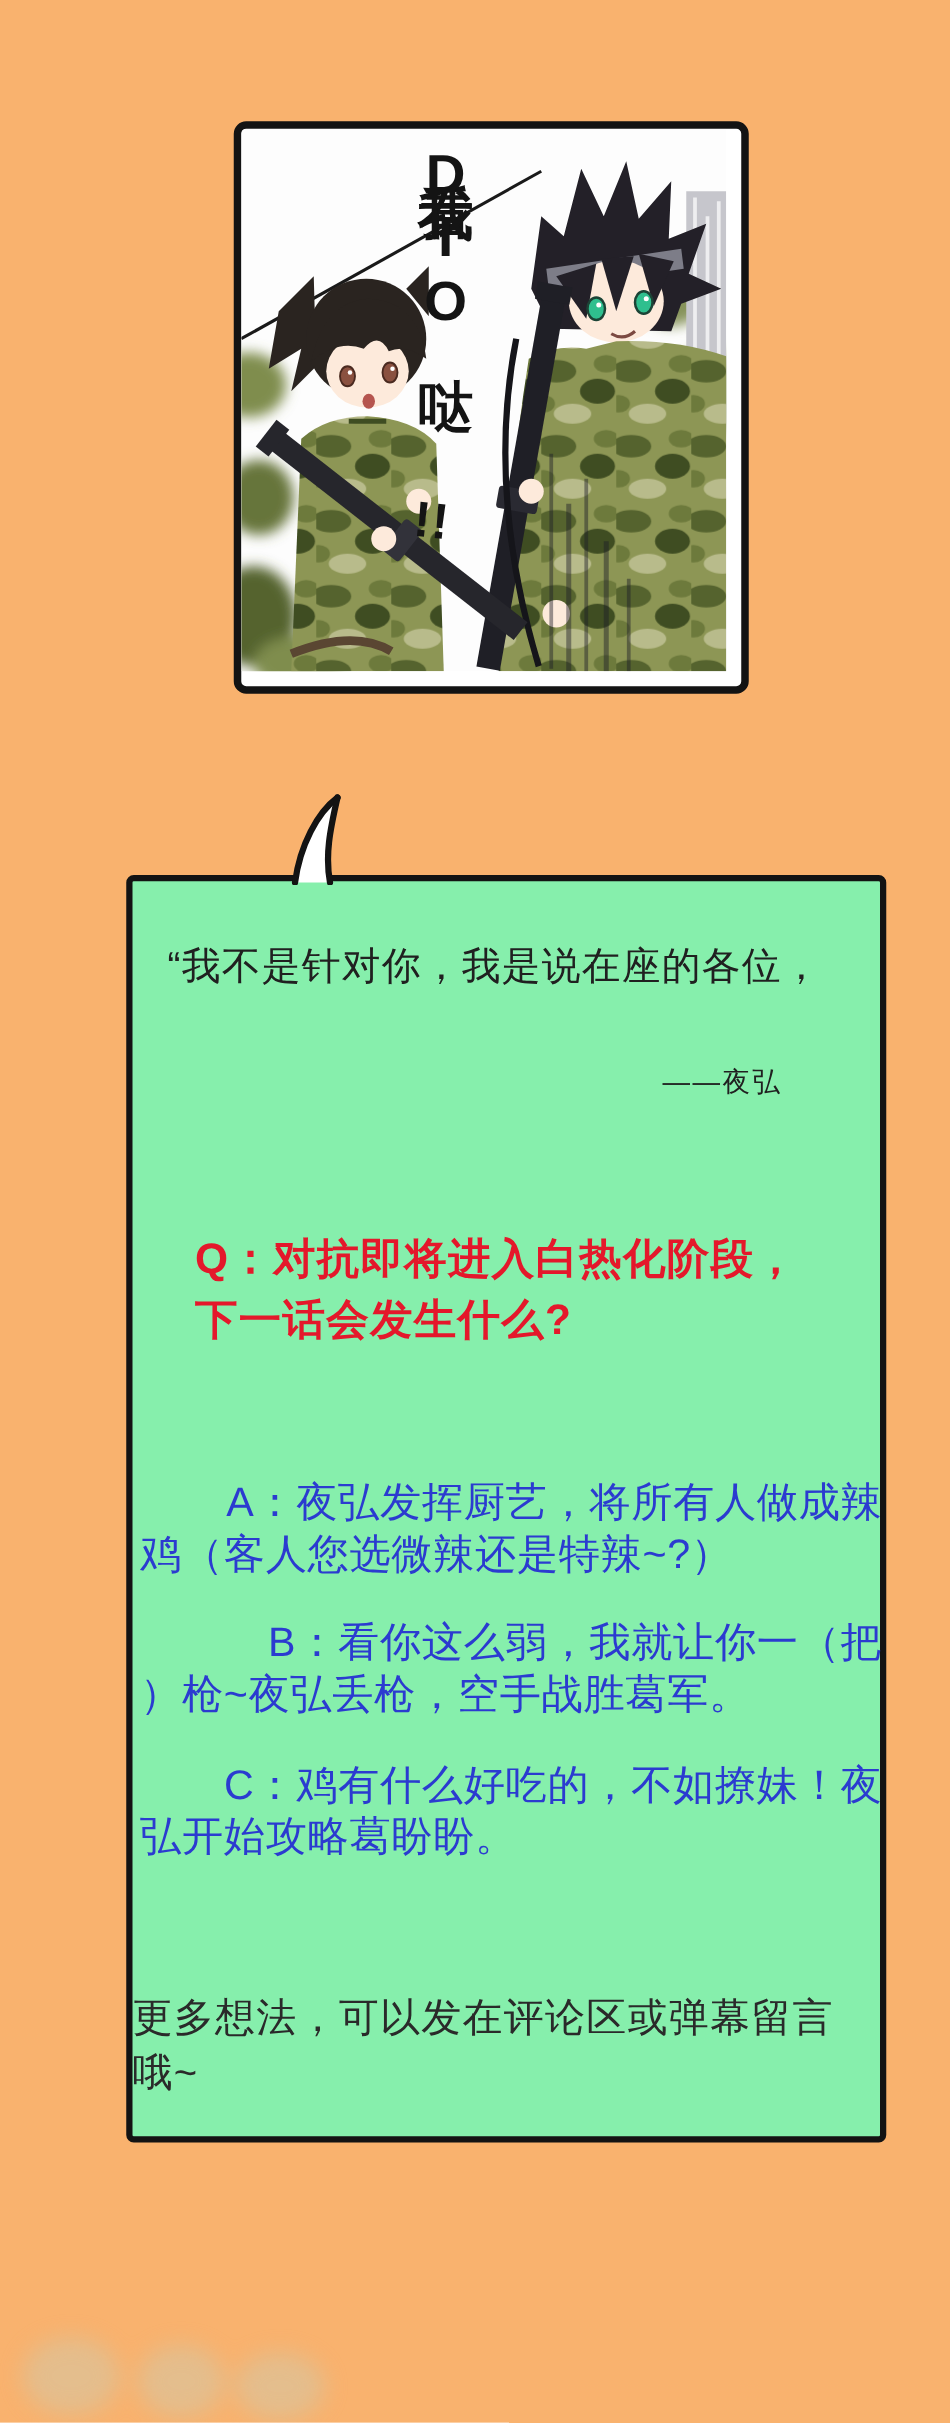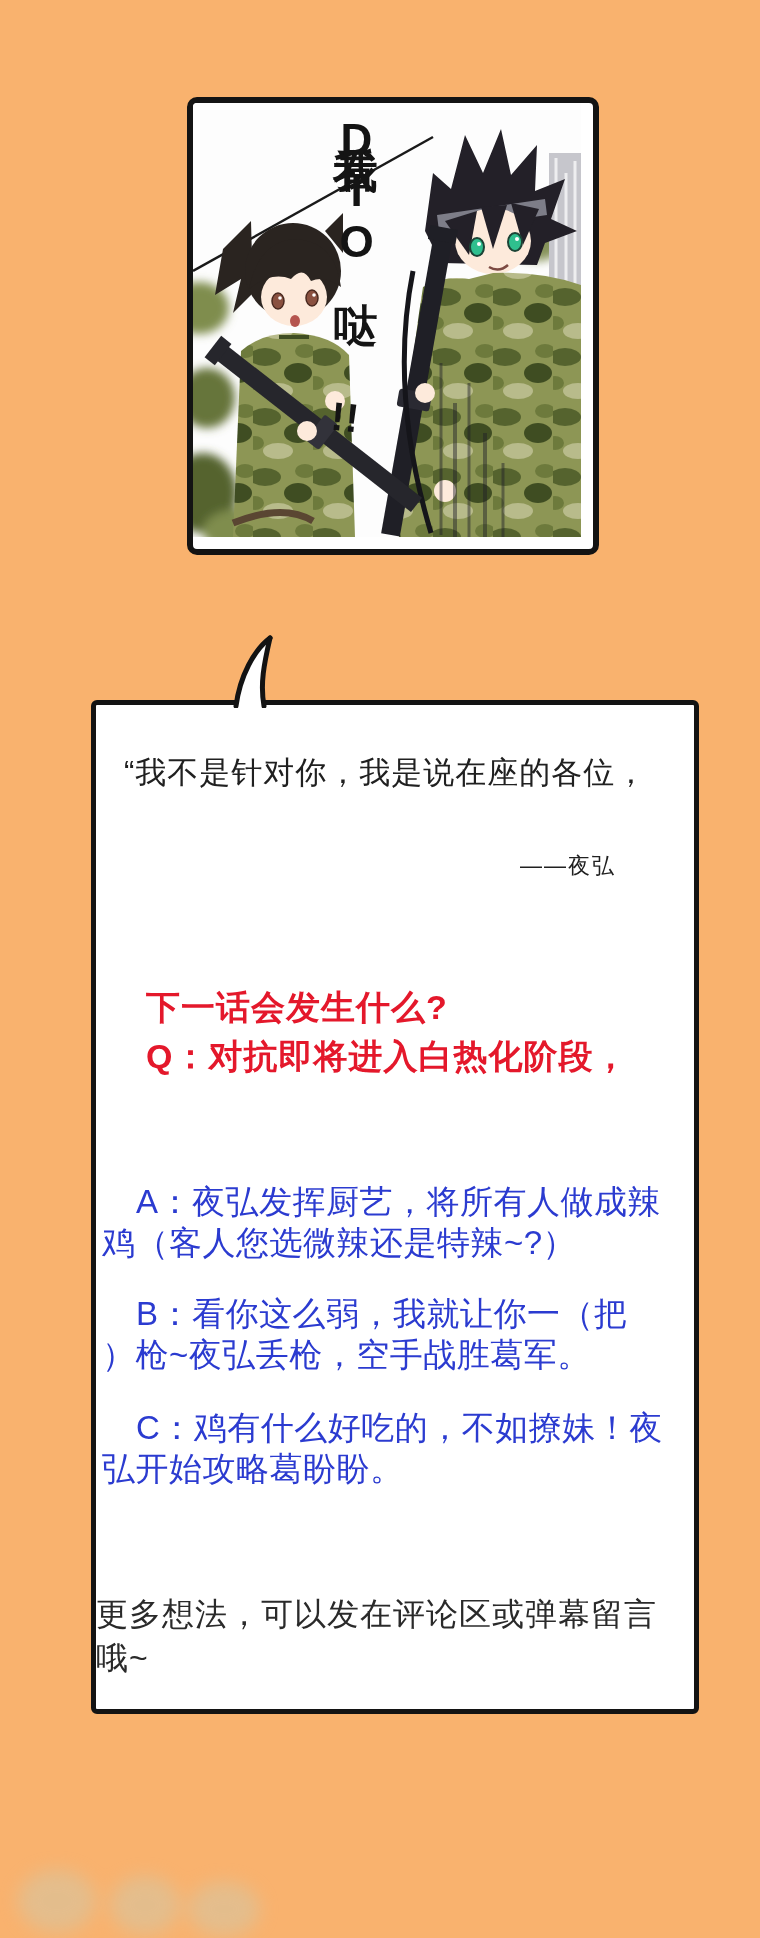--- a/index.html
+++ b/index.html
@@ -10,35 +10,35 @@
   .panel{position:absolute;left:187px;top:97px;width:400px;height:446px;
          background:#ffffff;border:6px solid #131313;border-radius:10px;overflow:hidden;}
   .panel svg{position:absolute;left:0;top:0;}
   .shout{position:absolute;left:136px;top:8px;width:52px;
          writing-mode:vertical-rl;text-orientation:upright;
          font-size:44px;line-height:50px;font-weight:700;color:#141414;letter-spacing:2px;}
   .shout-suffix{position:absolute;left:138px;top:292px;font-size:40px;font-weight:800;
          color:#141414;transform:rotate(6deg);letter-spacing:1px;}
 
   
-  .bubble{position:absolute;left:91px;top:700px;width:608px;height:1014px;
-          background:#ffffff;border:5px solid #131313;border-radius:6px;box-sizing:border-box;}
+  .bubble{position:absolute;left:101px;top:700px;width:608px;height:1014px;
+          background:#86efac;border:5px solid #131313;border-radius:6px;box-sizing:border-box;}
   .tail{position:absolute;left:222px;top:632px;width:76px;height:76px;z-index:5;}
 
   .quote{position:absolute;left:28px;top:44px;width:560px;
          font-size:31px;line-height:47px;color:#202020;letter-spacing:1px;}
   .attribution{position:absolute;left:0;top:146px;width:520px;text-align:right;
          font-size:22px;color:#202020;letter-spacing:2px;}
 
   .question{position:absolute;left:50px;top:278px;width:540px;
          font-size:34px;line-height:49px;font-weight:600;letter-spacing:1px;}
 
   .option{position:absolute;left:6px;width:594px;font-size:33px;line-height:41px;
          font-weight:500;letter-spacing:0.5px;}
-  .option .l1{padding-left:34px;white-space:nowrap;}
+  .option .l1{padding-left:34px;white-space:nowrap;text-align:right;}
   .option .l2{white-space:nowrap;}
   .opt-a{top:476px;} .opt-b{top:588px;} .opt-c{top:702px;}
 
   .footer-note{position:absolute;right:16px;bottom:28px;
          font-size:32px;color:#2a2a2a;letter-spacing:1px;}
 
   
   .watermark{position:absolute;left:18px;top:1848px;width:260px;height:90px;
              filter:blur(9px);opacity:.5;}
   .watermark i{position:absolute;border-radius:50%;background:#cfc9ab;}
@@ -159,22 +159,22 @@
   </svg>
 
   <div class="bubble">
 
     <div class="quote">
       <div>“我不是针对你，我是说在座的各位，</div>
     </div>
     <div class="attribution">——夜弘</div>
 
     <div class="question" style="color:#E4182B;">
+      <div>Q：对抗即将进入白热化阶段，</div>
       <div>下一话会发生什么?</div>
-      <div>Q：对抗即将进入白热化阶段，</div>
     </div>
 
     <div class="option opt-a" style="color:#2B3BD0;">
       <div class="l1">A：夜弘发挥厨艺，将所有人做成辣</div>
       <div class="l2">鸡（客人您选微辣还是特辣~?）</div>
     </div>
 
     <div class="option opt-c" style="color:#2B3BD0;">
       <div class="l1">C：鸡有什么好吃的，不如撩妹！夜</div>
       <div class="l2">弘开始攻略葛盼盼。</div>

